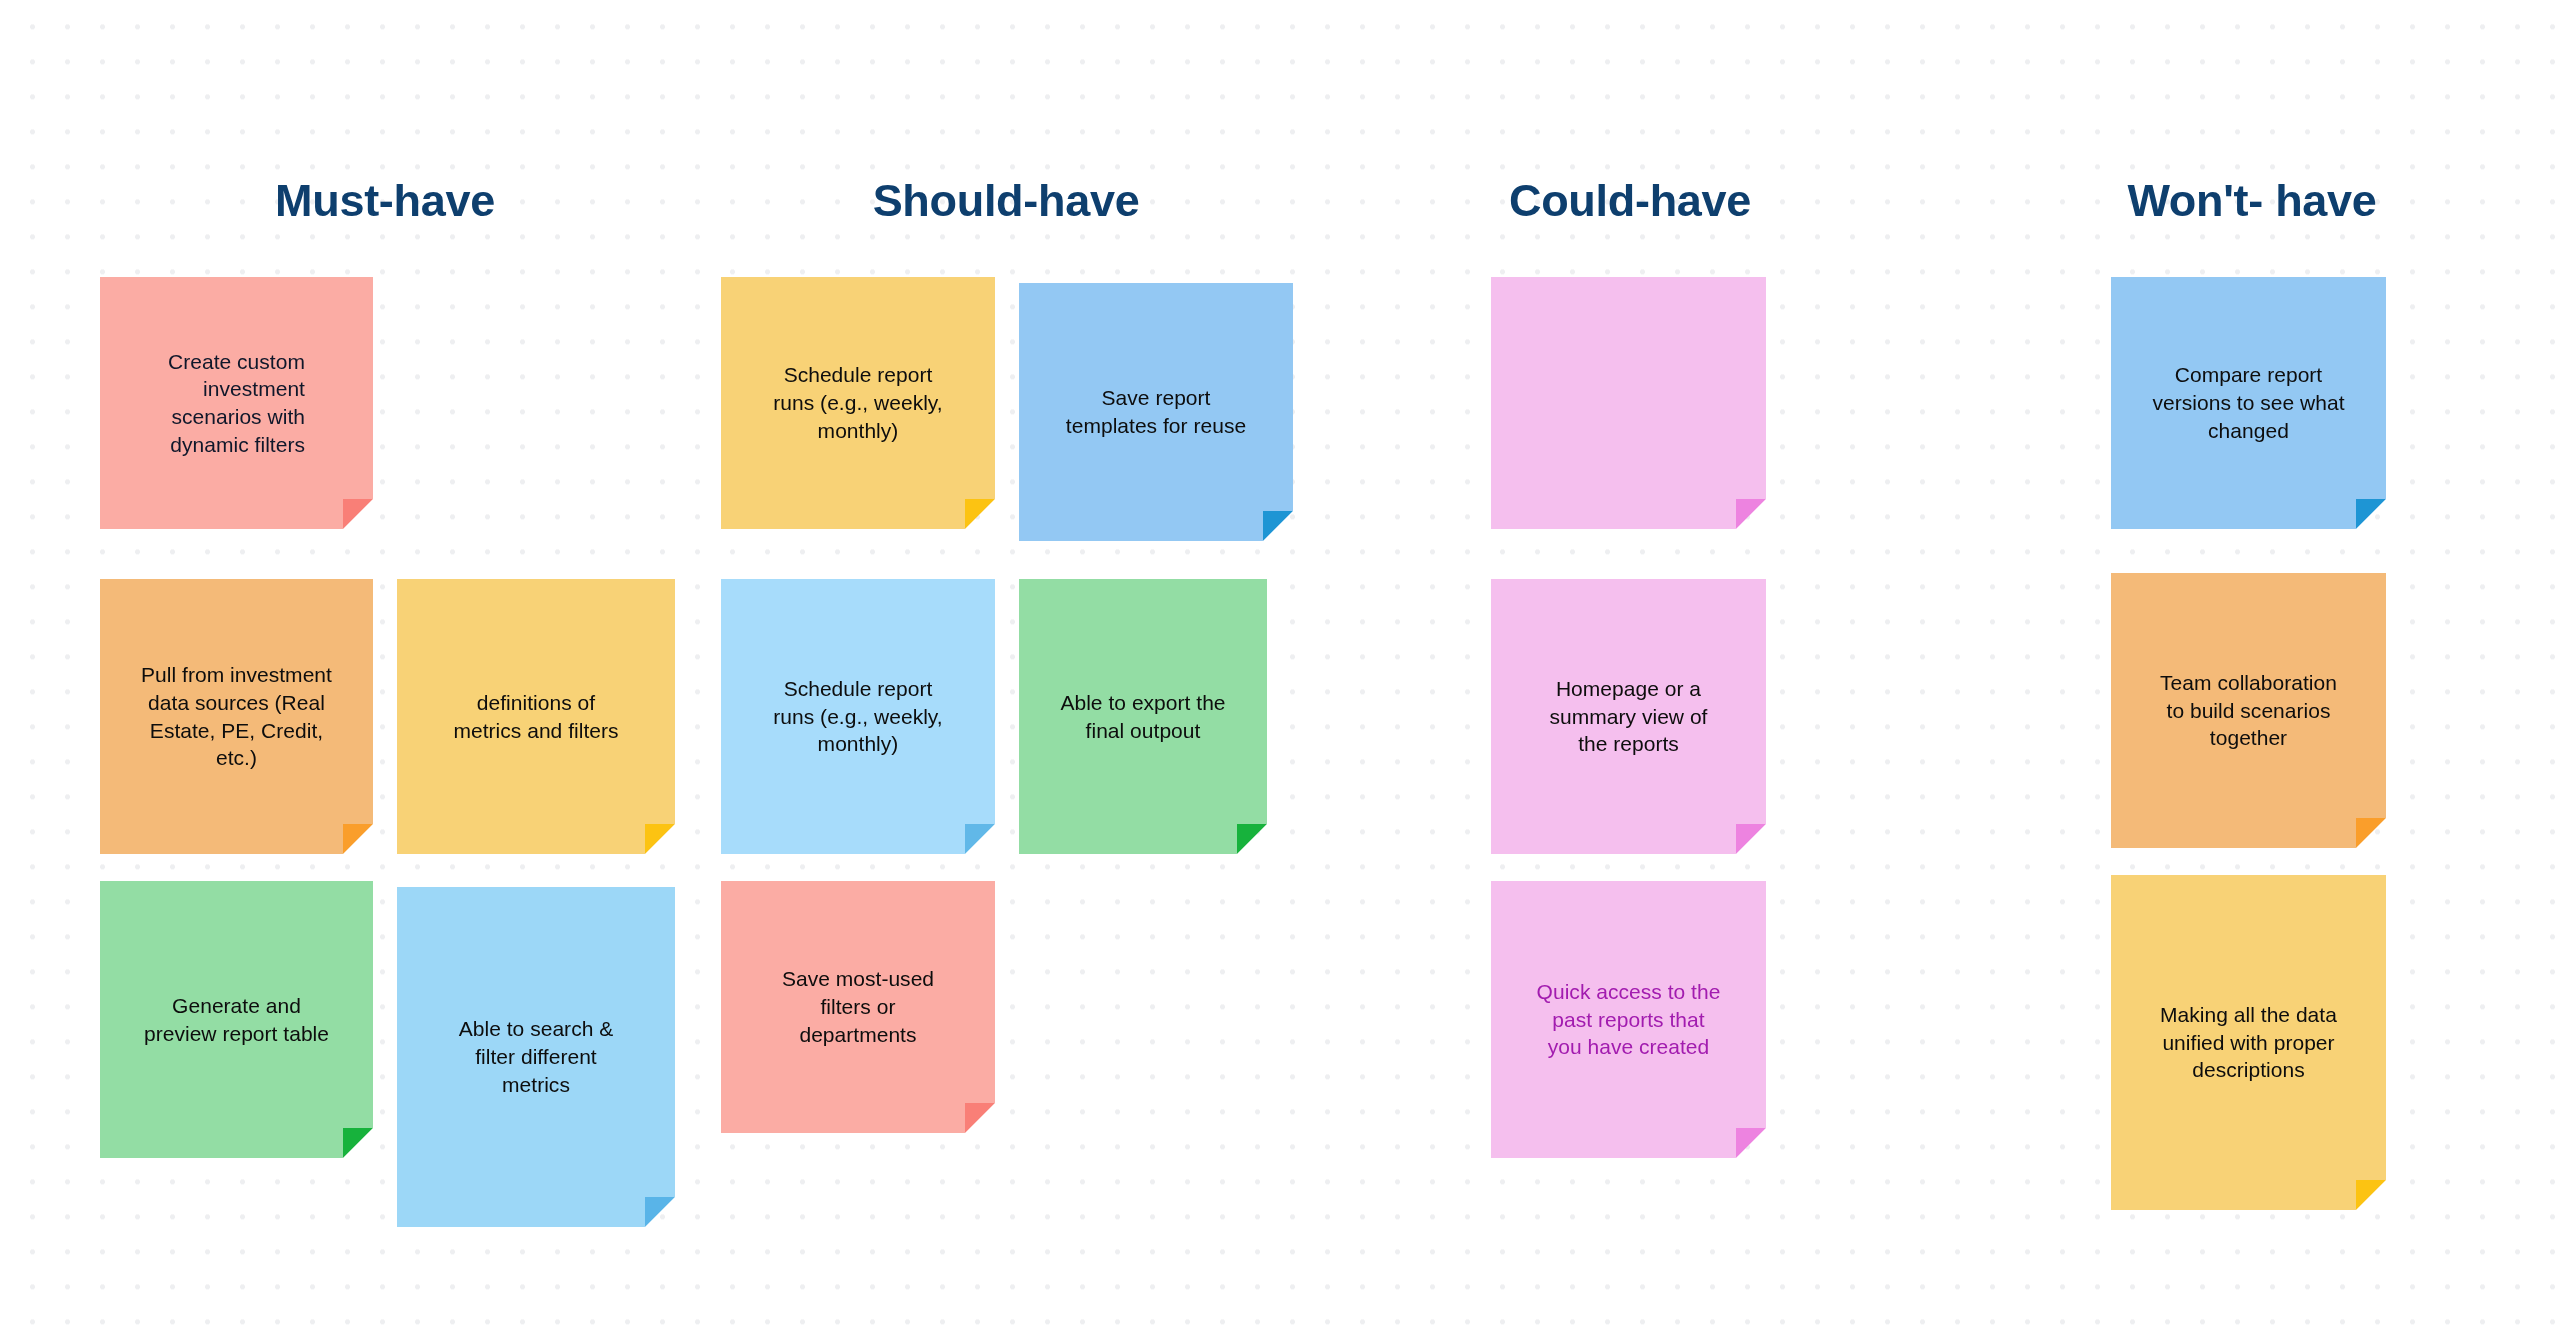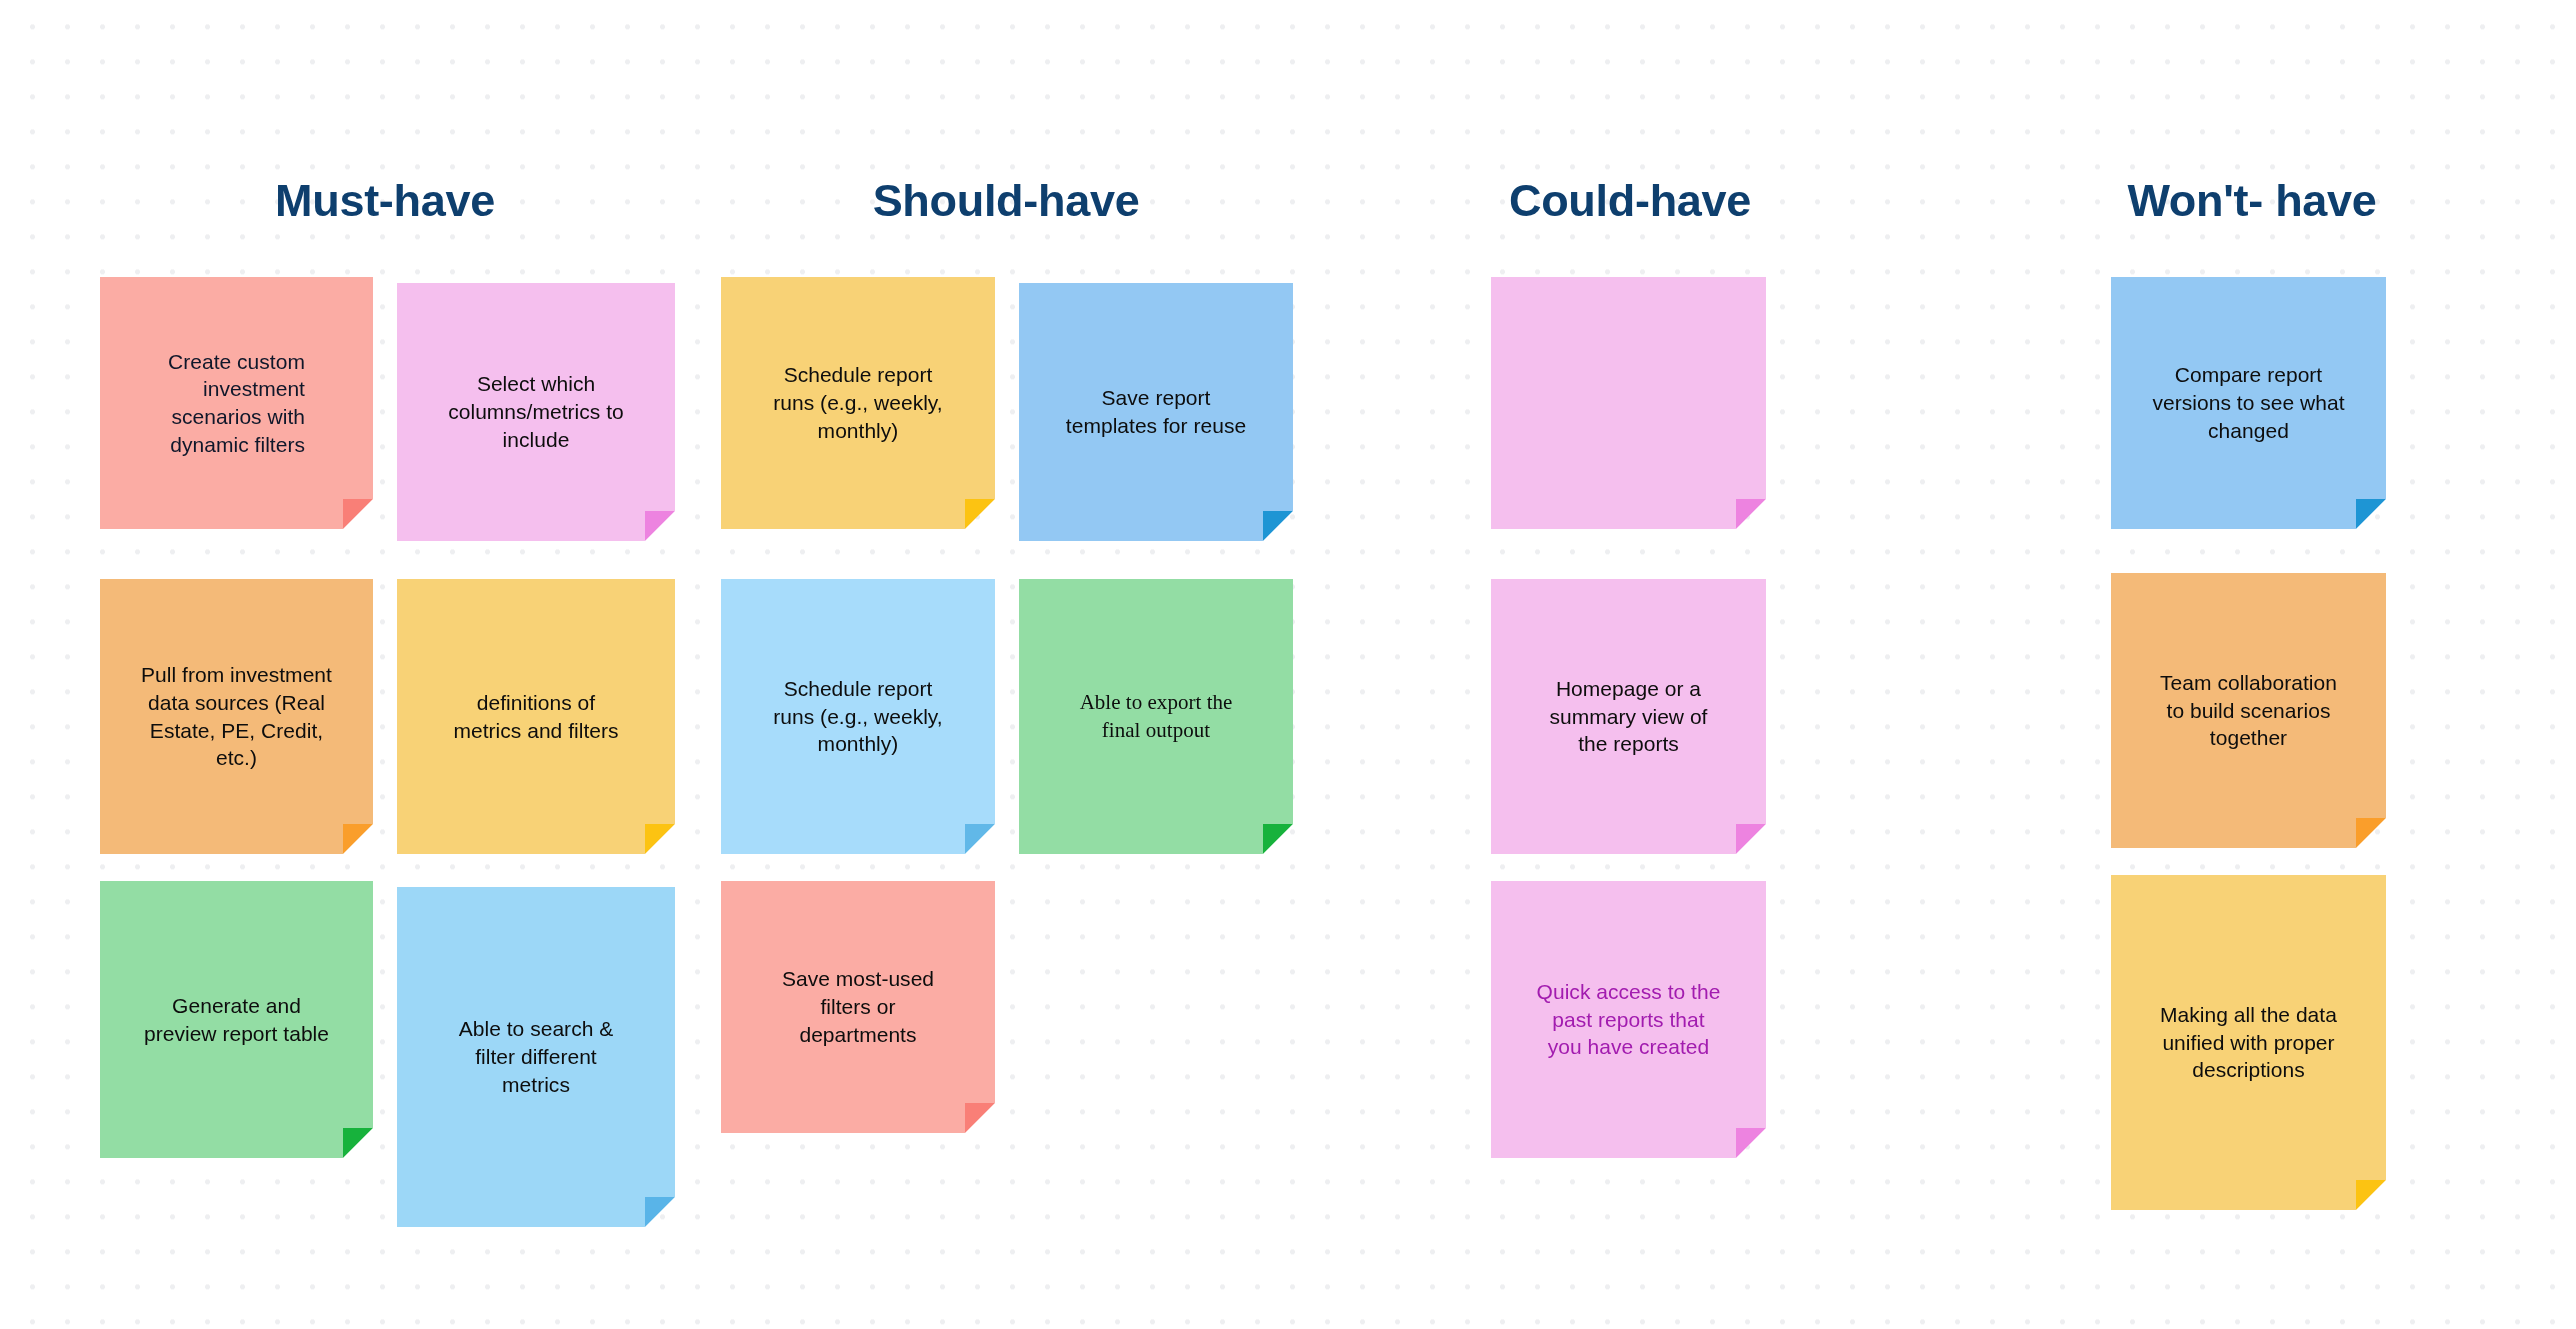--- a/index.html
+++ b/index.html
@@ -75,26 +75,20 @@
 
 <div id="board">
     <div class="col-head" style="left: 385px; top: 178px; color: rgb(14, 63, 110);">Must-have</div>
     <div class="note" style="left: 100px; top: 277px; width: 273px; height: 252px; background-color: rgb(251, 172, 164);">
       <span class="fold" style="background-color: rgb(249, 127, 119);"></span>
       <div class="txt" style="color: #0f172a; text-align: right;">Create custom
 investment
 scenarios with
 dynamic filters</div>
     </div>
-    <div class="note" style="left: 397px; top: 283px; width: 278px; height: 258px; background-color: rgb(245, 191, 238);">
-      <span class="fold" style="background-color: rgb(237, 131, 224);"></span>
-      <div class="txt" style="color: rgb(13, 13, 13);">Select which
-columns/metrics to
-include</div>
-    </div>
     <div class="note" style="left: 100px; top: 579px; width: 273px; height: 275px; background-color: rgb(244, 186, 120);">
       <span class="fold" style="background-color: rgb(250, 158, 43);"></span>
       <div class="txt" style="color: rgb(13, 13, 13);">Pull from investment
 data sources (Real
 Estate, PE, Credit,
 etc.)</div>
     </div>
     <div class="note" style="left: 100px; top: 881px; width: 273px; height: 277px; background-color: rgb(147, 221, 164);">
       <span class="fold" style="background-color: rgb(23, 178, 60);"></span>
       <div class="txt" style="color: rgb(13, 13, 13);">Generate and
@@ -122,21 +116,21 @@
       <span class="fold" style="background-color: rgb(30, 149, 212);"></span>
       <div class="txt" style="color: rgb(13, 13, 13);">Save report
 templates for reuse</div>
     </div>
     <div class="note" style="left: 721px; top: 579px; width: 274px; height: 275px; background-color: rgb(167, 220, 251);">
       <span class="fold" style="background-color: rgb(97, 184, 232);"></span>
       <div class="txt" style="color: rgb(13, 13, 13);">Schedule report
 runs (e.g., weekly,
 monthly)</div>
     </div>
-    <div class="note" style="left: 1019px; top: 579px; width: 274px; height: 275px; background-color: rgb(147, 221, 164); font-family: Liberation Serif, serif;">
+    <div class="note" style="left: 1019px; top: 579px; width: 248px; height: 275px; background-color: rgb(147, 221, 164);">
       <span class="fold" style="background-color: rgb(23, 178, 60);"></span>
       <div class="txt" style="color: rgb(13, 13, 13);">Able to export the
 final outpout</div>
     </div>
     <div class="note" style="left: 721px; top: 881px; width: 274px; height: 252px; background-color: rgb(251, 172, 164);">
       <span class="fold" style="background-color: rgb(249, 127, 119);"></span>
       <div class="txt" style="color: rgb(13, 13, 13);">Save most-used
 filters or
 departments</div>
     </div>

